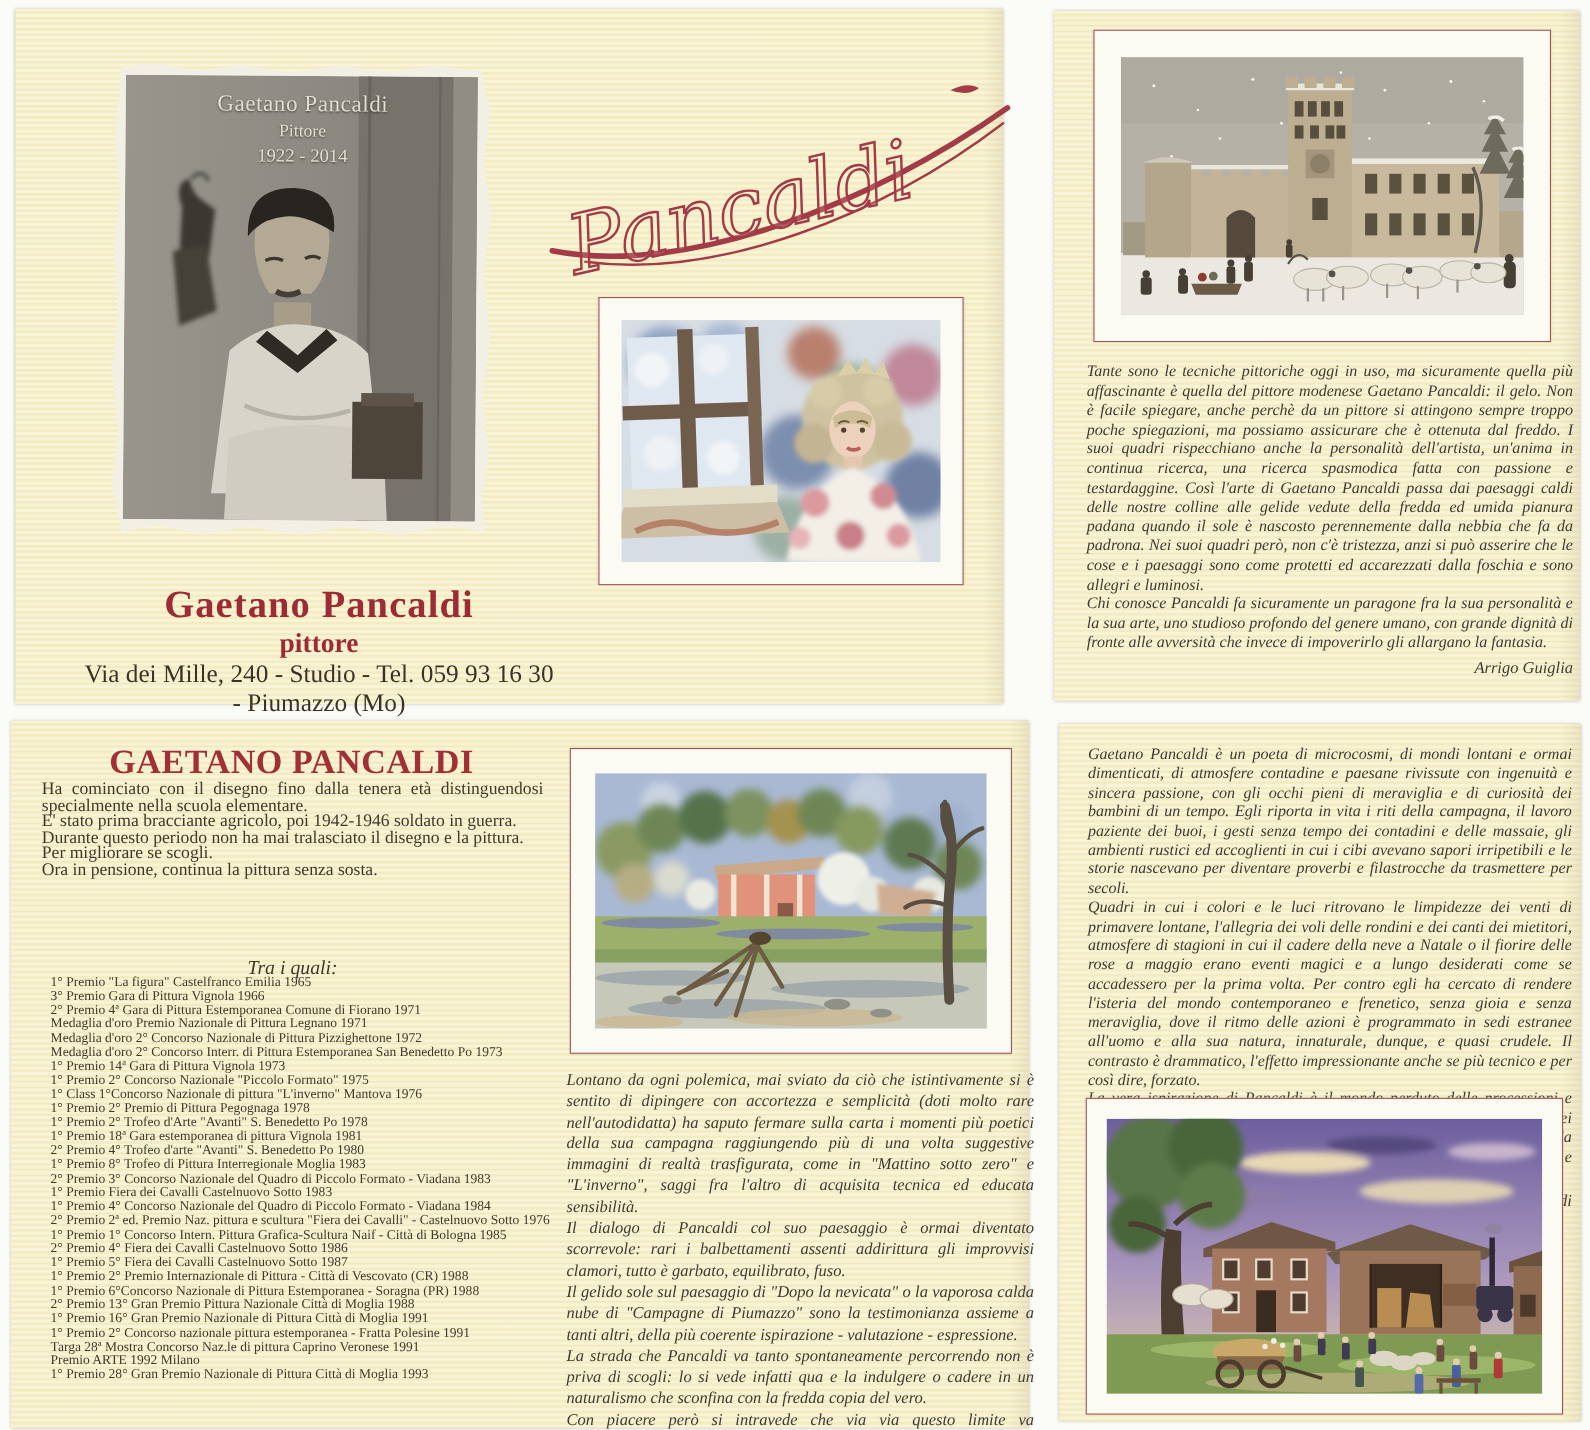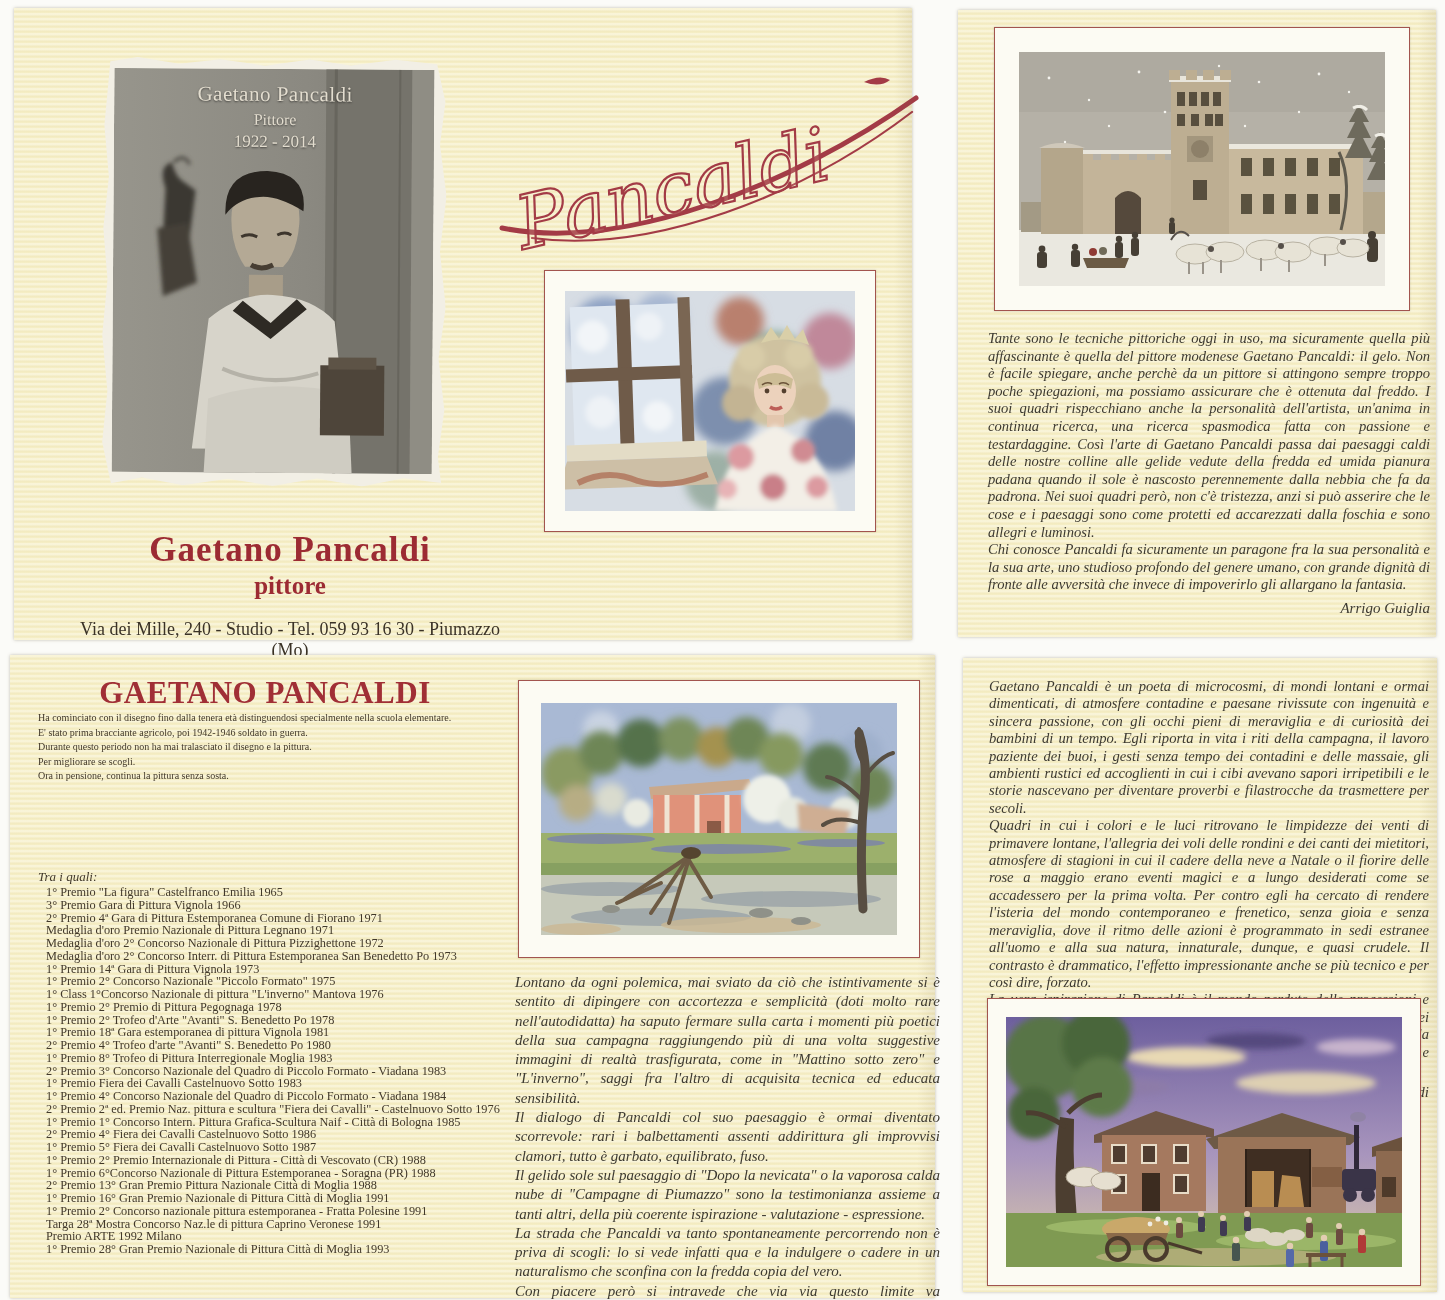--- a/index.html
+++ b/index.html
@@ -52,41 +52,41 @@
   .art-card{
     position:absolute;background:#fcfbf3;border:1px solid #a2544e;
     box-sizing:border-box;box-shadow:0 0 2px rgba(0,0,0,.18);
   }
   .art-card svg{display:block;background:#eee;}
 
   
   .tl-footer{position:absolute;left:60px;top:522px;width:432px;text-align:center;}
   .tl-footer .f-name{font-size:35px;font-weight:bold;color:#9c2b33;letter-spacing:1px;}
   .tl-footer .f-sub{font-size:25px;font-weight:bold;color:#9c2b33;margin-top:2px;}
-  .tl-footer .f-addr{font-size:18px;color:#3a3226;margin-top:19px;}
+  .tl-footer .f-addr{font-size:23px;color:#3a3226;margin-top:0;}
 
   
   .essay p{margin:0;font-style:italic;text-align:justify;color:#3d3a31;}
   .essay .sig{font-style:italic;text-align:right;margin-top:6px;color:#3d3a31;}
   .tr-text{position:absolute;left:30px;top:320px;width:442px;}
   .tr-text p{font-size:14.6px;line-height:17.6px;}
   .tr-text .sig{font-size:15px;}
   .br-text{position:absolute;left:26px;top:20px;width:440px;}
   .br-text p{font-size:14.6px;line-height:17.4px;}
   .br-text .sig{font-size:15px;}
   .fregni-text{position:absolute;left:505px;top:318px;width:425px;}
   .fregni-text p{font-size:15px;line-height:19.3px;}
 
   
   .bl-title{position:absolute;left:20px;top:20px;width:470px;text-align:center;
     font-size:31px;font-weight:bold;color:#a02f36;letter-spacing:.5px;}
   .bl-bio{position:absolute;left:28px;top:56px;width:456px;}
-  .bl-bio p{margin:0;font-size:10px;line-height:14.6px;text-align:justify;color:#41382a;}
-  .bl-intro{position:absolute;left:28px;top:214px;width:456px;
-    font-size:13px;font-style:italic;color:#41382a;}
+  .bl-bio p{margin:0;font-size:16px;line-height:14.6px;text-align:justify;color:#41382a;}
+  .bl-intro{position:absolute;left:28px;top:214px;width:456px;text-align:center;
+    font-size:18px;font-style:italic;color:#41382a;}
   .bl-awards{position:absolute;left:36px;top:231px;width:472px;}
   .bl-awards div{font-size:12.3px;line-height:12.75px;color:#41382a;white-space:nowrap;}
 </style>
 </head>
 <body>
 
 <div class="panel" id="panel-tl">
 
   <div class="photo">
     <svg width="320" height="404" viewBox="0 0 320 404">

